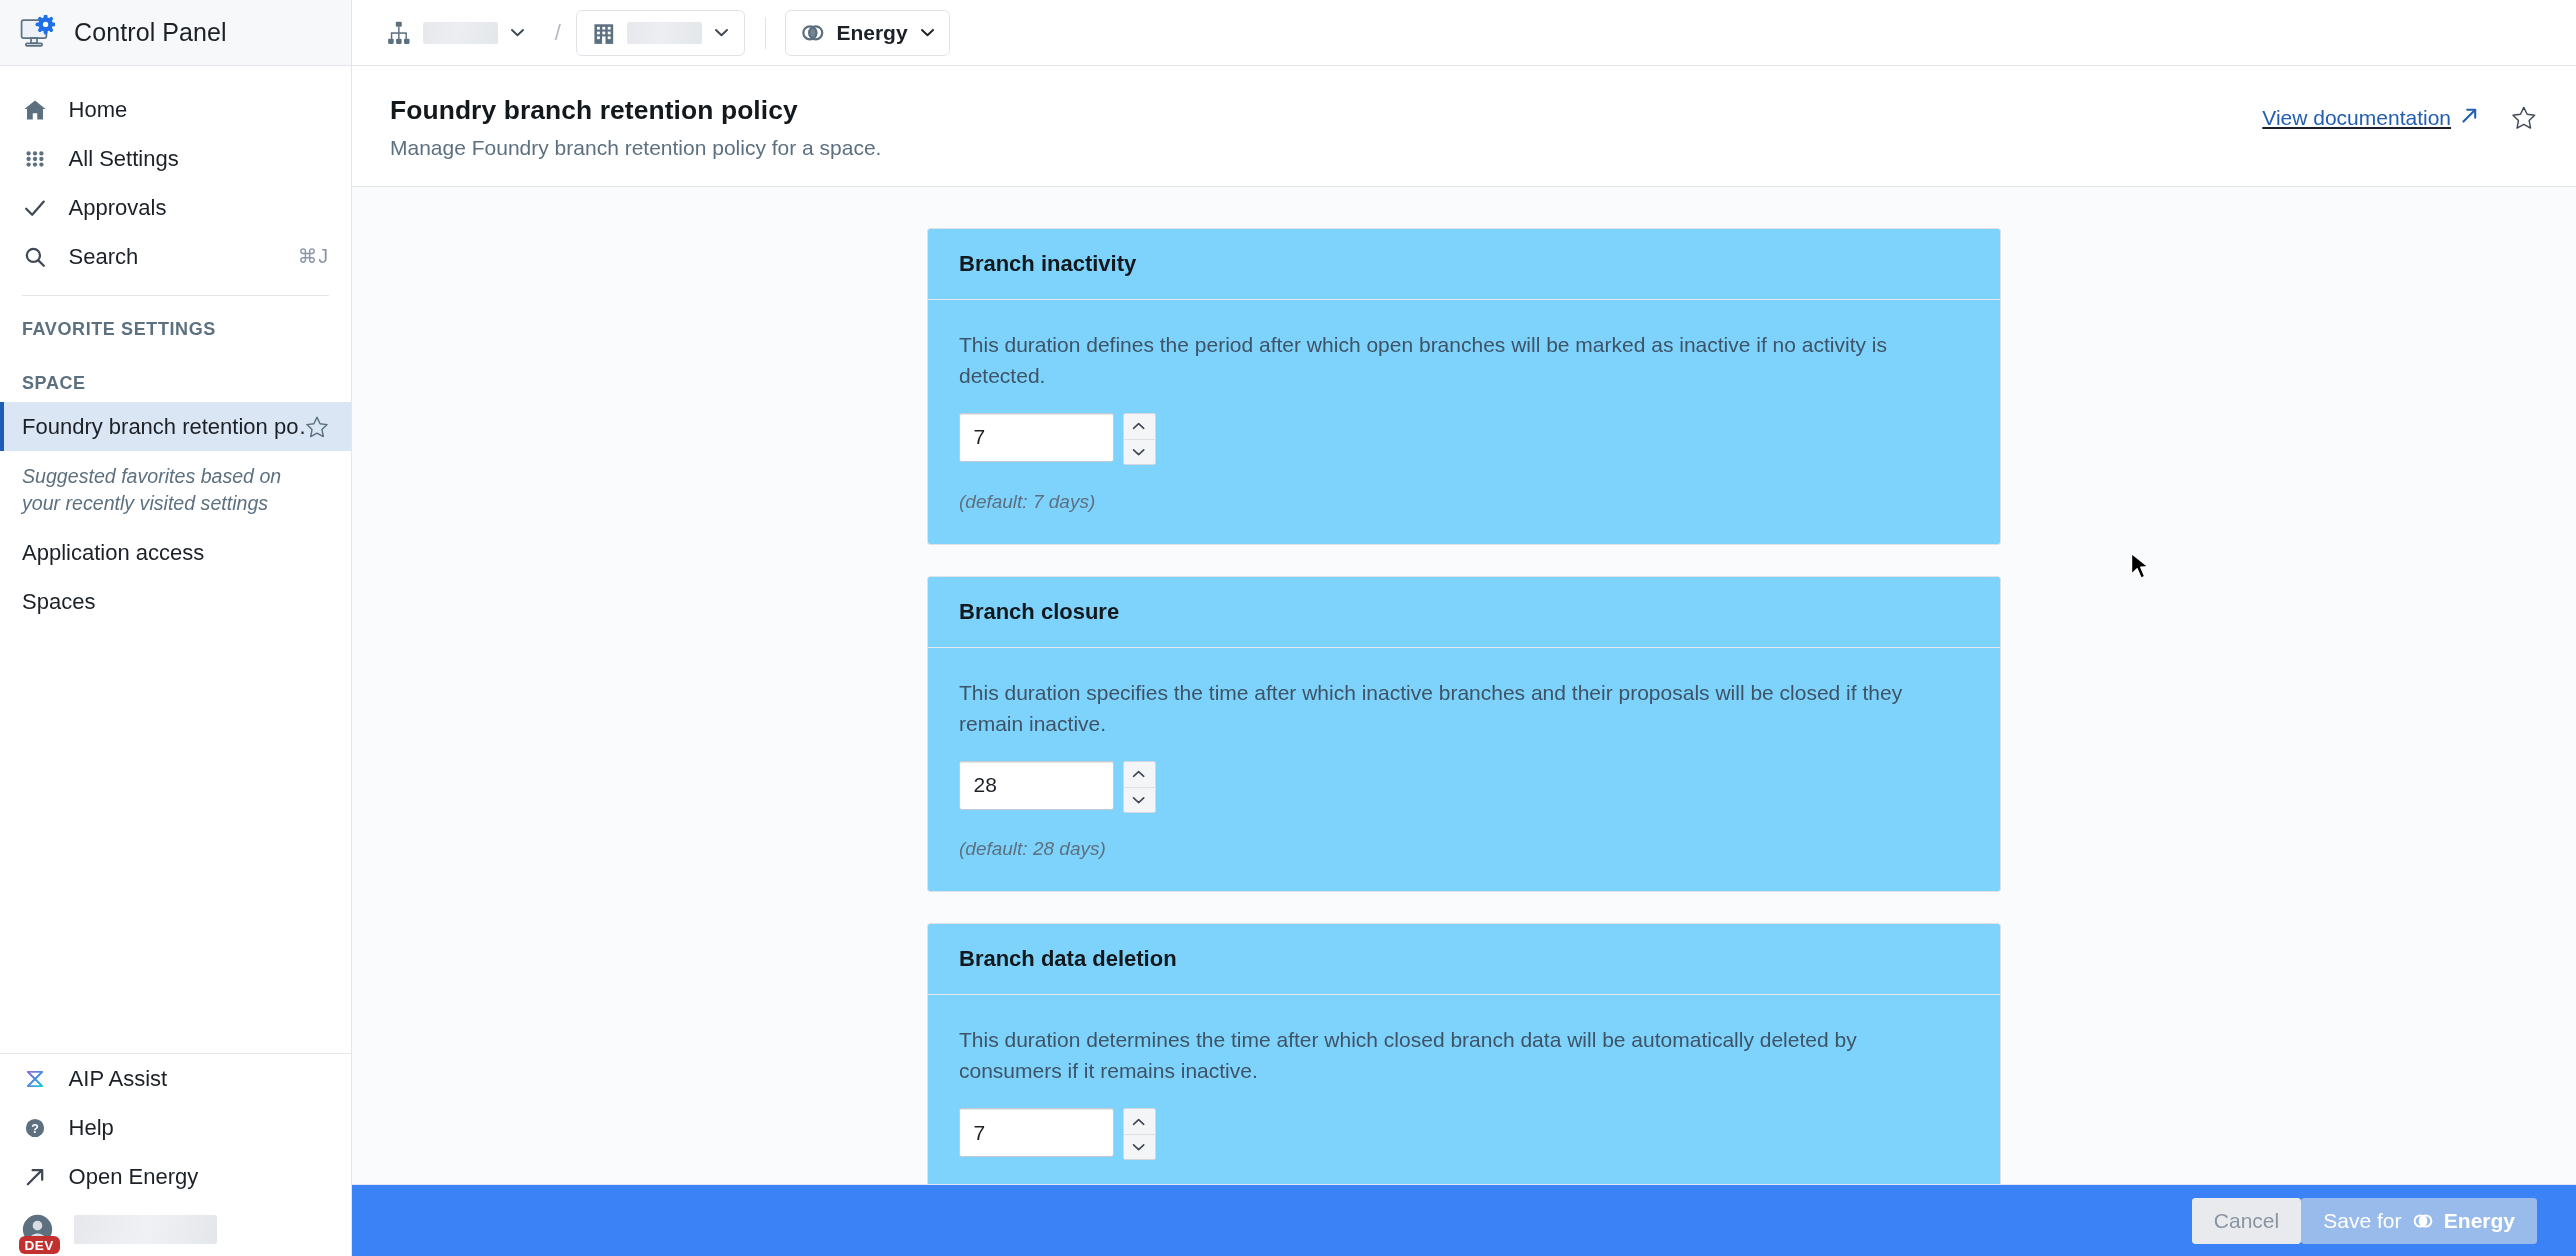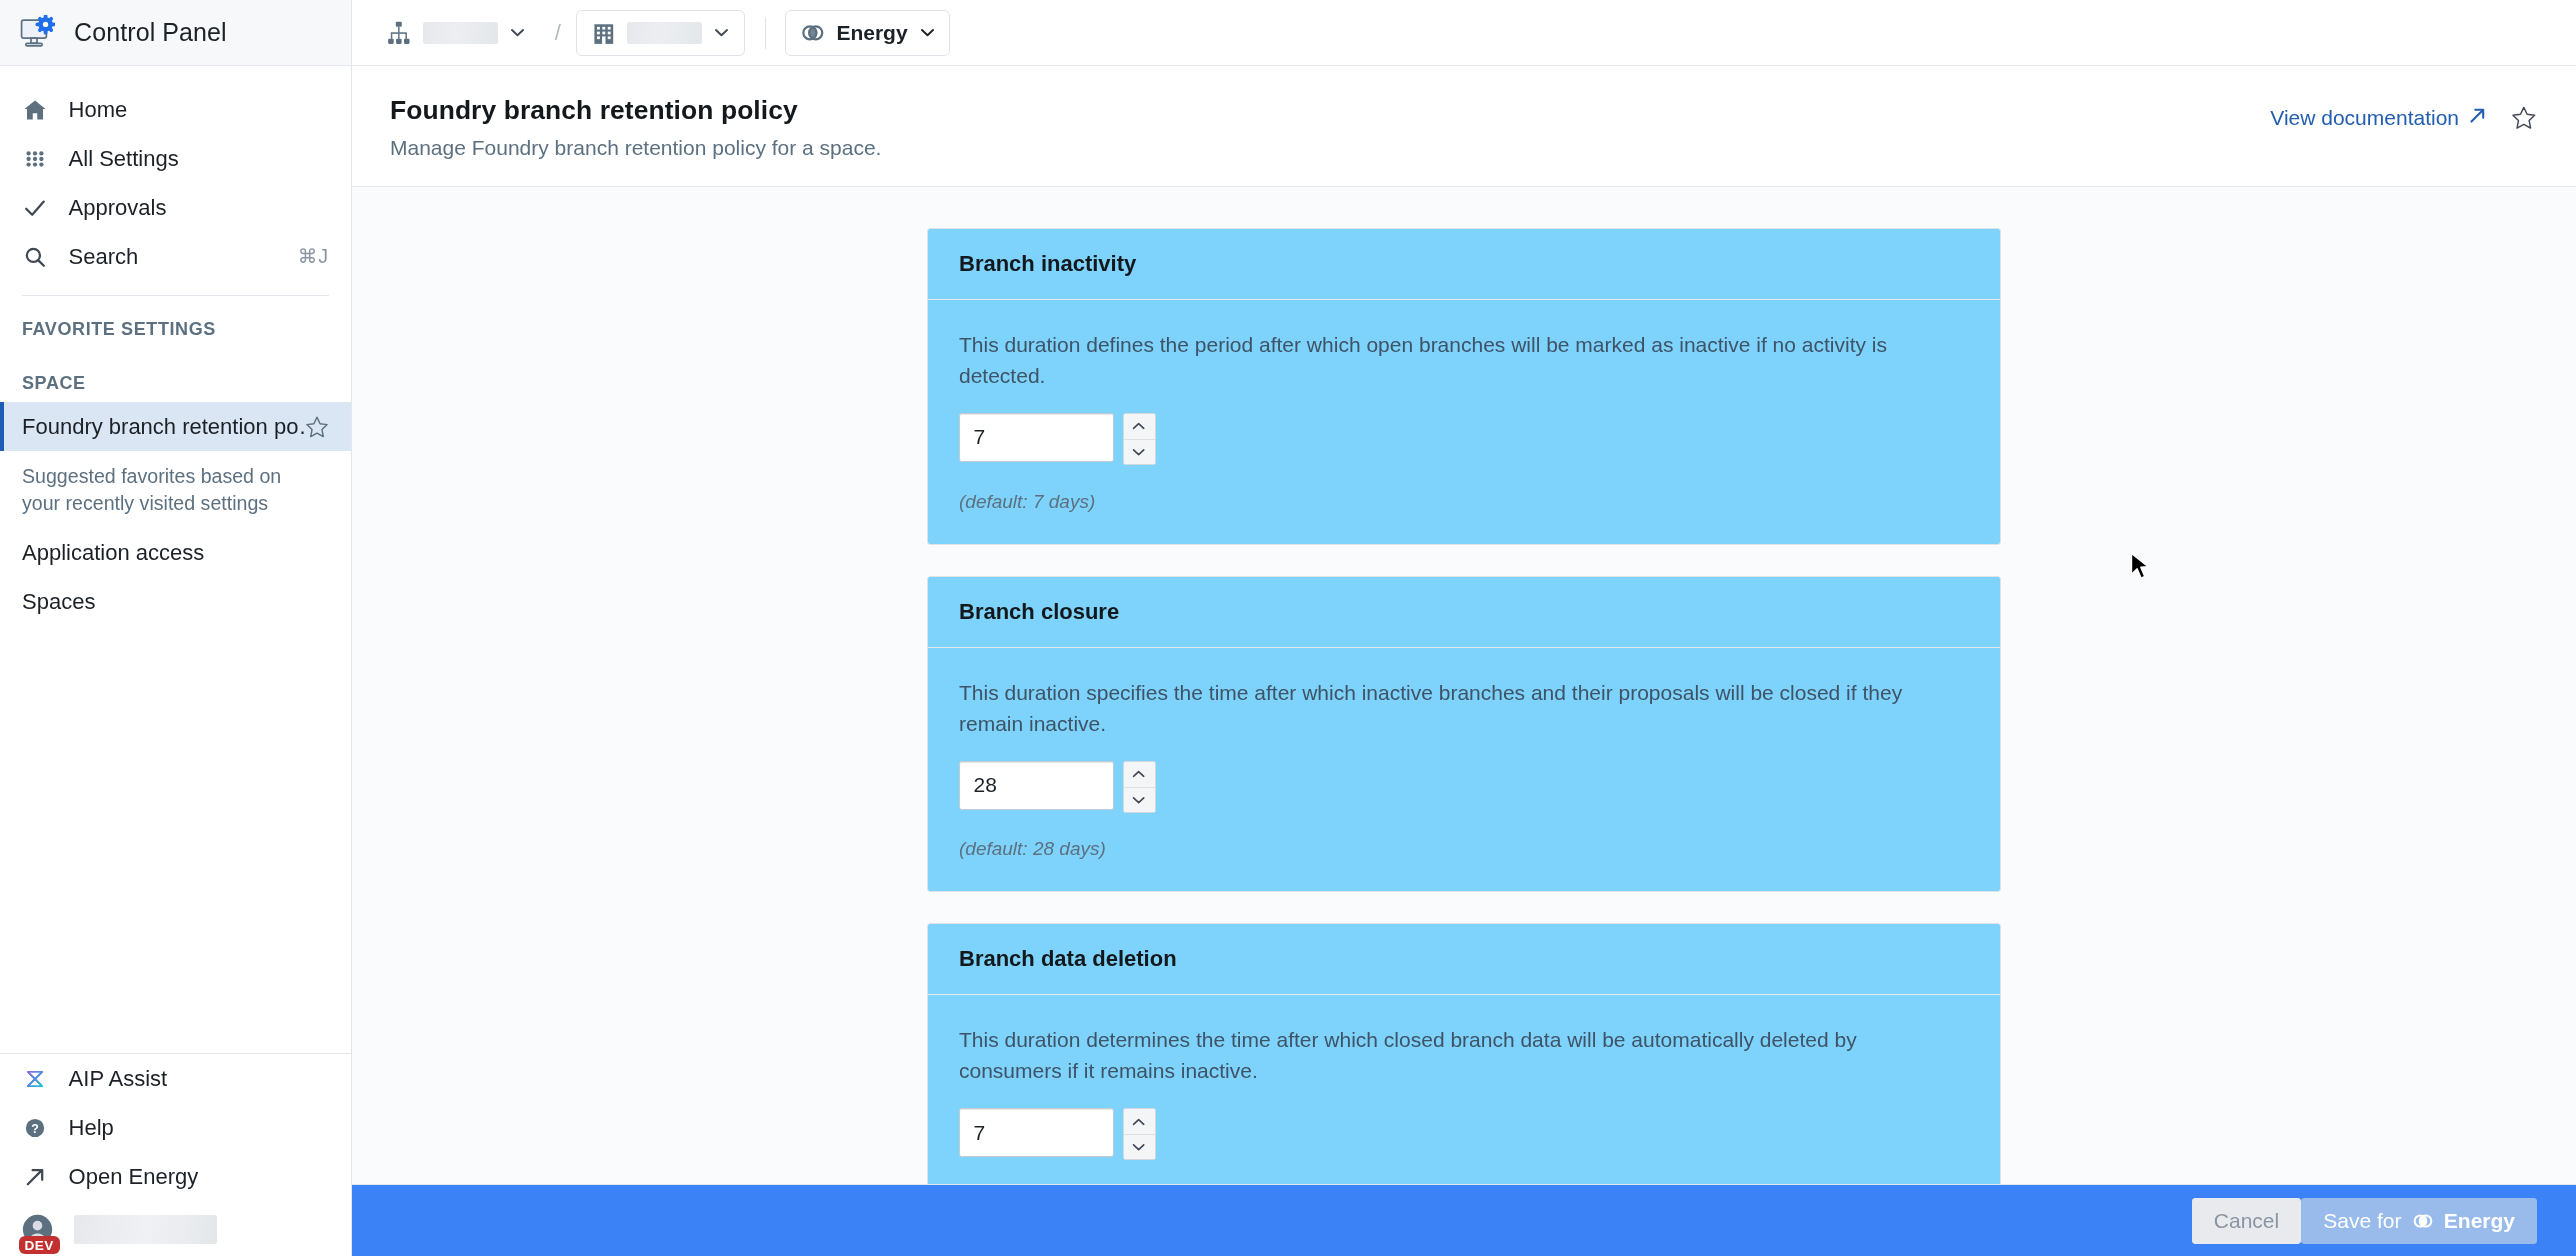--- a/index.html
+++ b/index.html
@@ -84,21 +84,21 @@
     font-size: 22px; color: #1c2127; cursor: pointer;
   }
   .side-entry.active { background: #dbe6f5; }
   .side-entry.active::before {
     content: ""; position: absolute; left: 0; width: 4.3px; height: 49px;
     background: #1f5cb5;
   }
   .side-entry .se-label { white-space: nowrap; overflow: hidden; }
   .side-entry .se-star { margin-left: auto; width: 24px; height: 24px; flex: none; }
   .side-note {
-    font-size: 19.6px; color: #5c7080;
+    font-size: 19.6px; font-style: italic; color: #5c7080;
     line-height: 1.35; padding: 12px 38px 12px 22px;
   }
   .side-spacer { flex: 1; }
   .side-bottom { padding-bottom: 6.8px; }
   .side-bottom-div { height: 0.9px; background: #e3e6ea; }
   .avatar-row { display: flex; align-items: center; gap: 21px; padding: 8.5px 22px 0 22px; height: 48px; cursor: pointer; }
   .avatar-wrap { position: relative; width: 31px; height: 31px; flex: none; }
   .dev-badge {
     position: absolute; left: -3.4px; top: 22px;
     background: #c23030; color: #fff; font-size: 13.6px; font-weight: 700;
@@ -113,21 +113,21 @@
   .main { flex: 1; display: flex; flex-direction: column; min-width: 0; background: #ffffff; }
   .main-header {
     display: flex; align-items: flex-start;
     padding: 29px 39px 25.6px 38px;
     border-bottom: 0.9px solid #e3e6ea;
     background: #fff;
   }
   .mh-left { flex: 1; }
   .page-title { font-size: 26.4px; font-weight: 700; color: #13181d; letter-spacing: 0.1px; }
   .page-sub { font-size: 21px; color: #5c7080; margin-top: 10.2px; }
-  .mh-right { display: flex; align-items: center; gap: 24px; padding-top: 10.2px; }
+  .mh-right { display: flex; align-items: center; gap: 32px; padding-top: 10.2px; text-decoration: underline; }
   .doc-link {
     display: flex; align-items: center; gap: 9.4px;
     font-size: 21px; color: #215db0; cursor: pointer; font-weight: 400;
   }
   .fav-star { width: 25.6px; height: 25.6px; cursor: pointer; }
 
   .content-scroll {
     flex: 1; overflow: hidden;
     background: #fafbfc;
     display: flex; justify-content: center;

